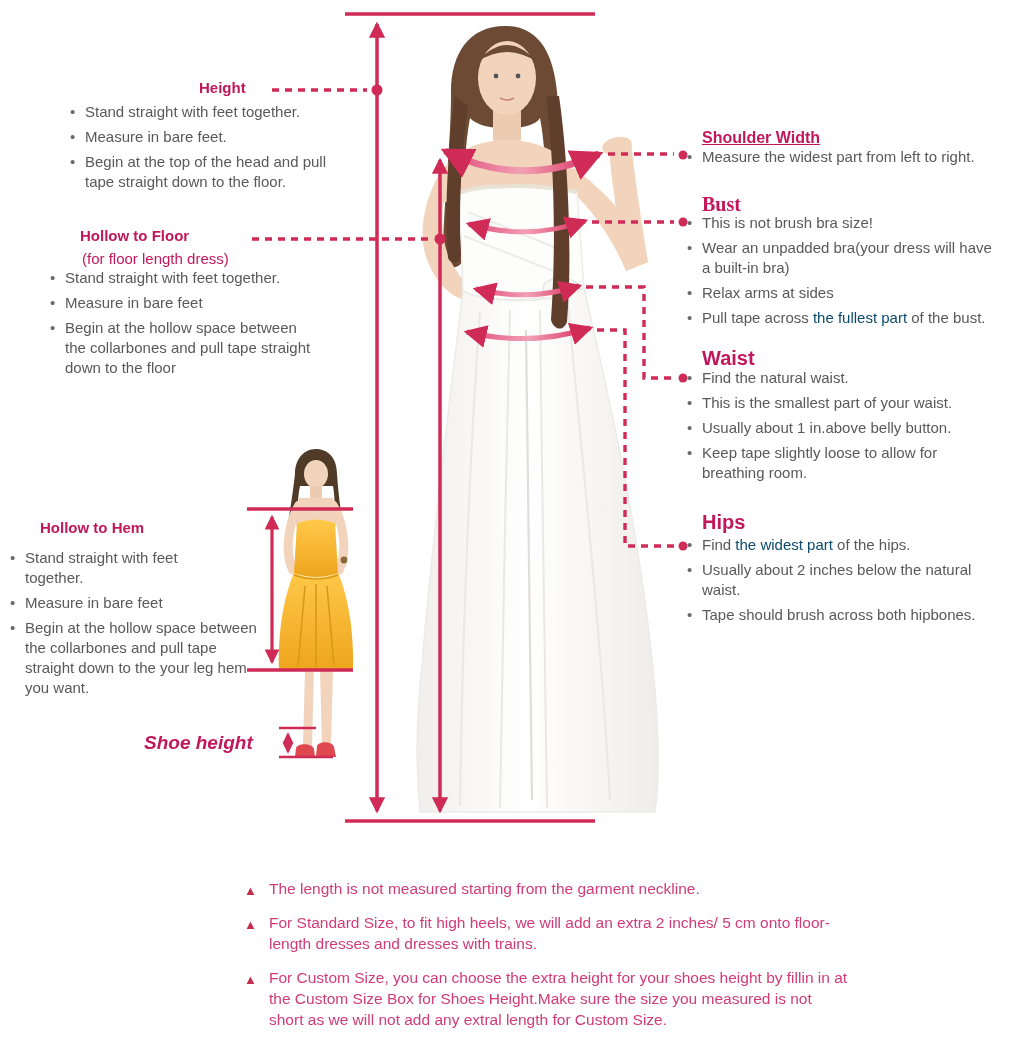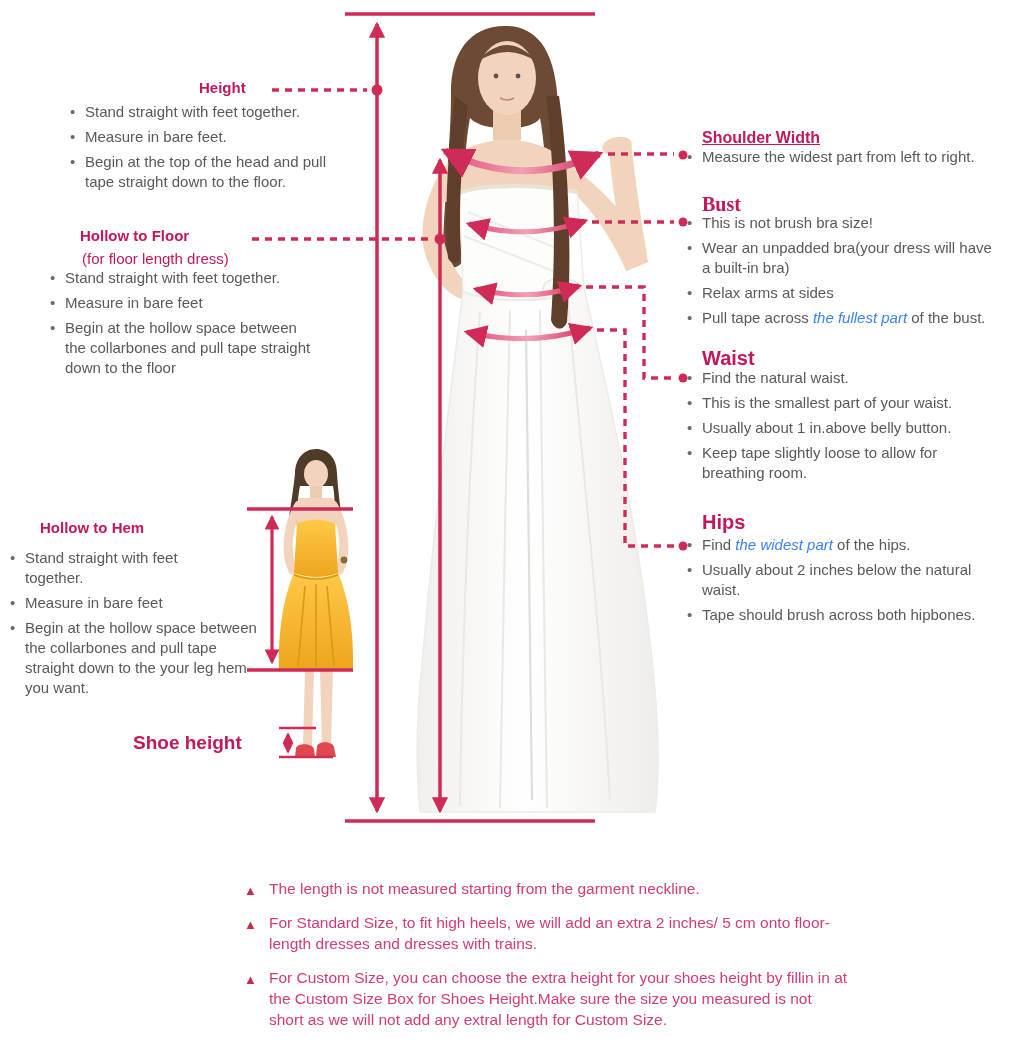--- a/index.html
+++ b/index.html
@@ -4,21 +4,21 @@
 <style>
   html,body{margin:0;padding:0;background:#ffffff;}
   body{font-family:"Liberation Sans","DejaVu Sans",sans-serif;}
   .canvas{position:relative;width:1015px;height:1039px;background:#ffffff;overflow:hidden;}
   svg.art{position:absolute;left:0;top:0;width:1015px;height:1039px;}
   .heading{position:absolute;color:#c2185b;font-weight:bold;font-size:15px;white-space:nowrap;}
   .subtitle{position:absolute;color:#c2185b;font-size:15px;white-space:nowrap;}
   .bullets{position:absolute;color:#595959;font-size:15px;line-height:20px;}
   .bullet{position:relative;padding-left:17px;margin-bottom:5px;}
   .bullet::before{content:"\2022";position:absolute;left:2px;top:0;color:#6a6a6a;}
-  .hl{color:#3b82f6;font-style:italic;}
+  .hl{color:#0c4a6e;}
   .shoe-label{position:absolute;color:#c2185b;font-weight:bold;font-size:19px;white-space:nowrap;}
   .notes{position:absolute;left:244px;top:878px;width:604px;}
   .note{position:relative;padding-left:25px;margin-bottom:13px;color:#d13b78;font-size:15.5px;line-height:21px;}
   .note .tri{position:absolute;left:0;top:2px;color:#c62b4a;font-size:13px;}
 </style>
 </head>
 <body>
 
 <div class="canvas">
 
@@ -142,21 +142,21 @@
     <div class="bullet" style="width:255px;">Begin at the hollow space between the collarbones and pull tape straight down to the floor</div>
   </div>
 
   <div class="heading" style="left:40px;top:519px;">Hollow to Hem</div>
   <div class="bullets" style="left:8px;top:548px;width:246px;">
     <div class="bullet" style="width:180px;">Stand straight with feet together.</div>
     <div class="bullet">Measure in bare feet</div>
     <div class="bullet" style="width:240px;">Begin at the hollow space between the collarbones and pull tape straight down to the your leg hem  you want.</div>
   </div>
 
-  <div class="shoe-label" style="left:133px;top:732px;">Shoe height</div>
+  <div class="shoe-label" style="left:144px;top:732px;font-style:italic;">Shoe height</div>
 
   <div class="heading" style="left:702px;top:129px;font-size:16px;text-decoration:underline;">Shoulder Width</div>
   <div class="bullets" style="left:685px;top:147px;width:325px;">
     <div class="bullet">Measure the widest part from left to right.</div>
   </div>
 
   <div class="heading" style="left:702px;top:193px;font-size:20px;font-family:Liberation Serif, serif;">Bust</div>
   <div class="bullets" style="left:685px;top:213px;width:328px;">
     <div class="bullet">This is not brush bra size!</div>
     <div class="bullet" style="width:300px;">Wear an unpadded bra(your dress will have a built-in bra)</div>

